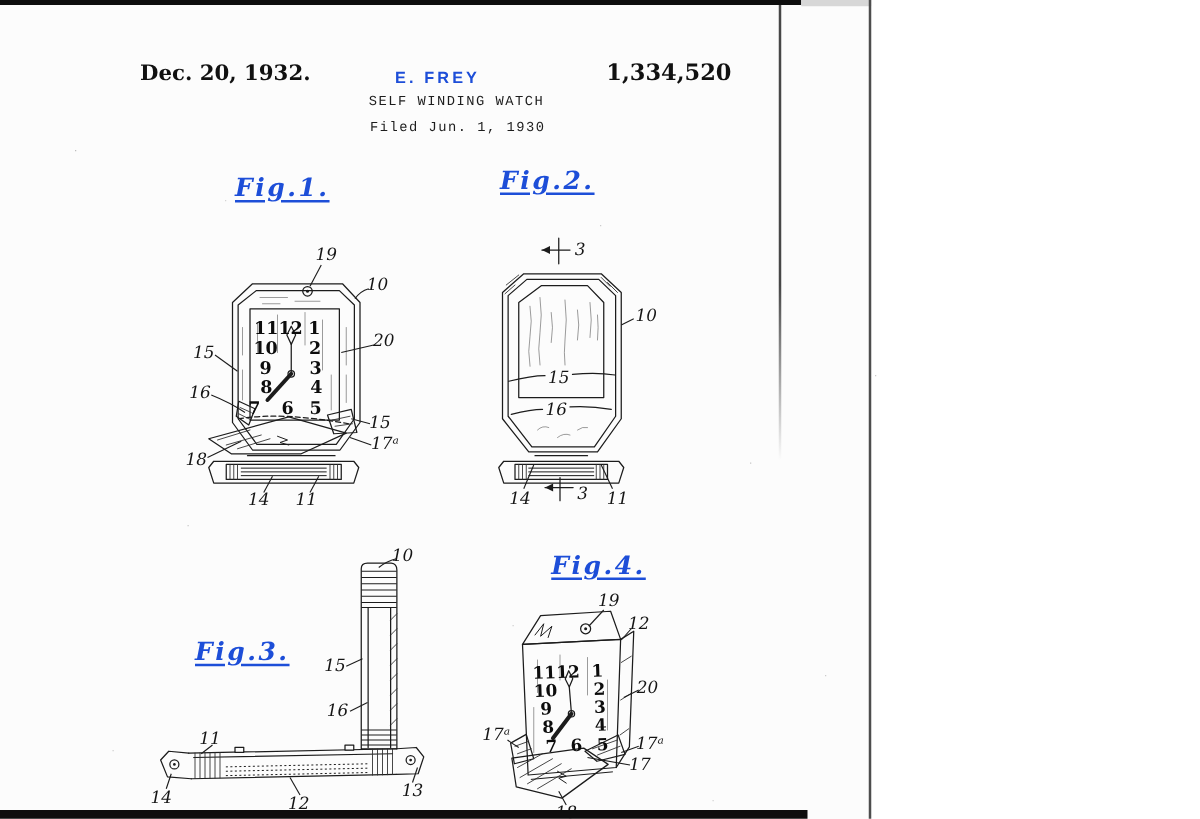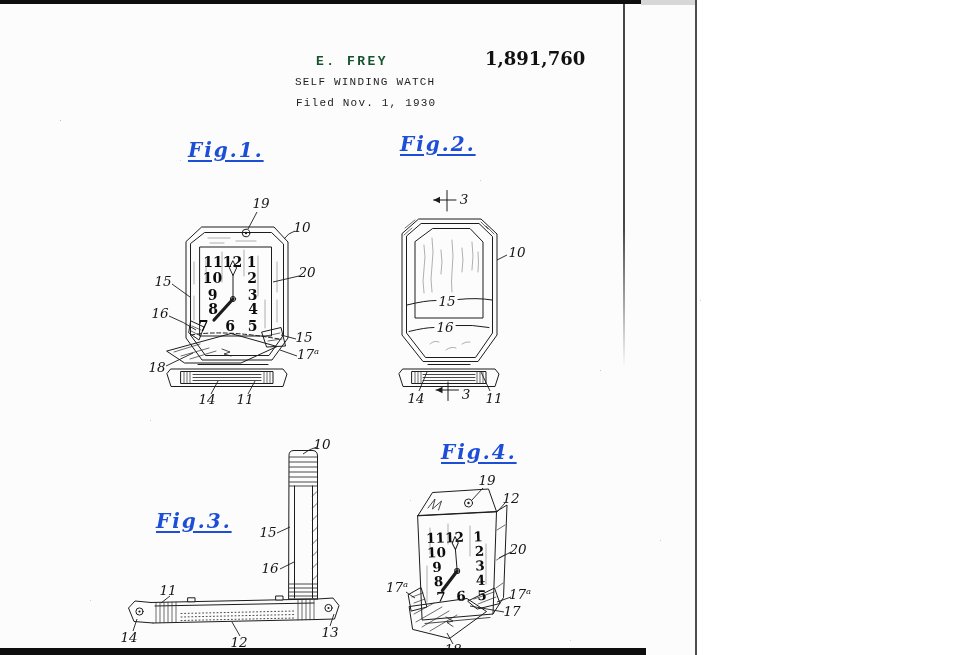--- a/index.html
+++ b/index.html
@@ -7,21 +7,21 @@
   .edge{position:absolute;background:#0e0e0e;}
   .sep{position:absolute;left:695px;top:0;width:2px;height:655px;background:#4d4d4d;}
   .graystrip{position:absolute;left:641px;top:0;width:56px;height:5px;background:#d7d7d7;}
   .artifact{position:absolute;left:623px;top:0;width:2px;height:368px;
             background:linear-gradient(#474747 0%,#474747 62%,#9a9a9a 80%,rgba(255,255,255,0) 100%);}
   .speck{position:absolute;left:60px;top:120px;width:1px;height:1px;background:#bdbdbd;
          box-shadow:90px 300px #c9c9c9,420px 60px #cccccc,540px 250px #c6c6c6,30px 480px #cfcfcf,
                     600px 420px #cccccc,200px 560px #c9c9c9,510px 520px #d2d2d2,350px 380px #d0d0d0,
                     640px 180px #cccccc,120px 40px #d4d4d4,580px 560px #c9c9c9;}
   .hdr-serif{position:absolute;font-family:"DejaVu Serif",serif;font-weight:bold;color:#111;white-space:nowrap;}
-  .hdr-sans{position:absolute;font-family:Liberation Mono, monospace;font-weight:bold;color:#14532d;
+  .hdr-sans{position:absolute;font-family:Liberation Sans, sans-serif;font-weight:bold;color:#1d4ed8;
             letter-spacing:2.5px;white-space:nowrap;}
   .typew{position:absolute;font-family:"Liberation Mono","DejaVu Sans Mono",monospace;font-size:11px;
          color:#1d1d1d;letter-spacing:1.2px;white-space:nowrap;text-align:center;}
   .figlabel{position:absolute;font-family:"DejaVu Serif",serif;font-style:italic;font-weight:bold;
             font-size:20px;letter-spacing:2px;color:#1d4ed8;text-decoration:underline;
             text-underline-offset:3px;white-space:nowrap;}
   svg{position:absolute;overflow:visible;}
   .ink{stroke:#1c1c1c;stroke-width:1;fill:none;stroke-linecap:round;stroke-linejoin:round;}
   .thick{stroke-width:3.2;}
   .hatch{stroke:#2e2e2e;stroke-width:0.7;fill:none;}
@@ -30,24 +30,25 @@
   .ref{font-family:"DejaVu Serif",serif;font-style:italic;font-size:13.5px;fill:#151515;text-anchor:middle;}
   .num{font-family:"DejaVu Serif",serif;font-weight:bold;font-size:14px;fill:#0c0c0c;text-anchor:middle;}
   .num4{font-family:"DejaVu Serif",serif;font-weight:bold;font-size:13.5px;fill:#0c0c0c;text-anchor:middle;}
   .fillink{fill:#1c1c1c;stroke:none;}
 </style>
 </head>
 <body>
 
 <div class="page">
 
+  <div class="hdr-serif" style="left:112px;top:49px;font-size:17px;">Dec. 20, 1932.</div>
   <div class="hdr-sans" style="left:316px;top:54px;font-size:13px;">E. FREY</div>
-  <div class="hdr-serif" style="left:485px;top:48px;font-size:18px;">1,891,760</div>
+  <div class="hdr-serif" style="left:485px;top:48px;font-size:18px;">1,334,520</div>
   <div class="typew" style="left:295px;top:76px;">SELF WINDING WATCH</div>
-  <div class="typew" style="left:296px;top:97px;">Filed Nov. 1, 1930</div>
+  <div class="typew" style="left:296px;top:97px;">Filed Jun. 1, 1930</div>
 
   <div class="figlabel" style="left:188px;top:138px;">Fig.1.</div>
   <div class="figlabel" style="left:400px;top:132px;">Fig.2.</div>
   <div class="figlabel" style="left:156px;top:461px;margin-top:48px;">Fig.3.</div>
   <div class="figlabel" style="left:418px;top:440px;margin-left:23px;">Fig.4.</div>
 
   <svg style="left:120px;top:190px;" width="225" height="222" viewBox="120 190 225 222">
     <g class="ink">
       <path d="M202,227 L274,227 L288,242 L288,338 L272,360 L202,360 L186,338 L186,242 Z"></path>
       <path d="M205,232.5 L271.5,232.5 L283.5,244 L283.5,335 L269,355.5 L205.5,355.5 L190.5,335 L190.5,244 Z"></path>

